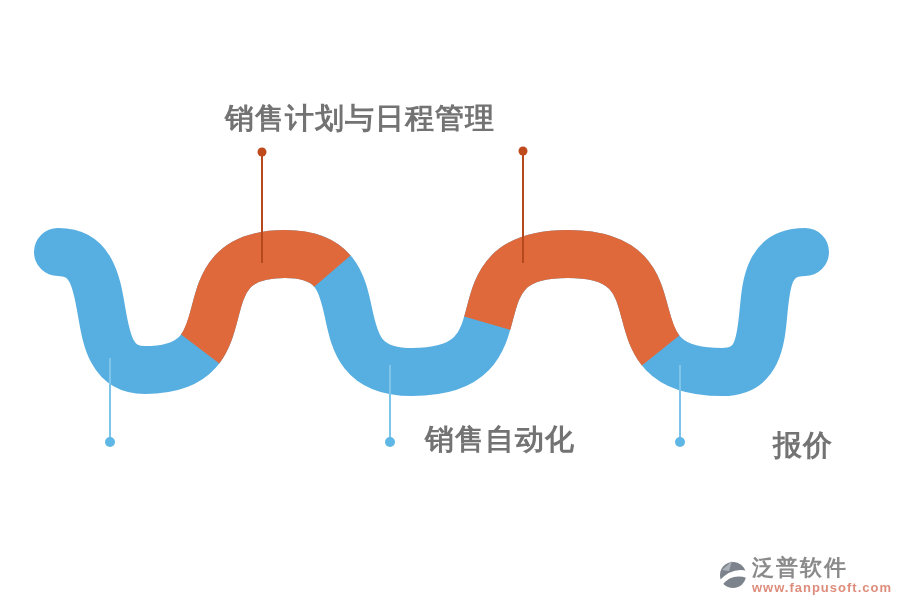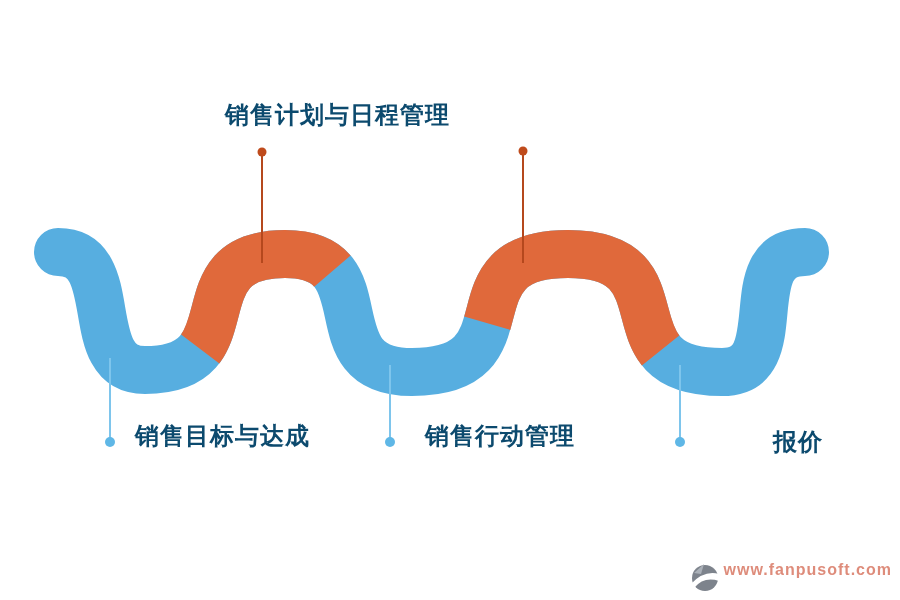--- a/index.html
+++ b/index.html
@@ -6,38 +6,38 @@
   .canvas{
     position:relative;
     width:900px;height:600px;
     background:#ffffff;
     overflow:hidden;
     font-family:"Liberation Sans","DejaVu Sans",sans-serif;
   }
   .wave-svg{position:absolute;left:0;top:0;}
   .step-label{
     position:absolute;
-    font-size:24px;
+    font-size:29px;
     font-weight:700;
-    color:#0c4a6e;
+    color:#737373;
     letter-spacing:1px;
     white-space:nowrap;
   }
   .brand{
     position:absolute;
     right:8px;bottom:6px;
     display:flex;align-items:flex-start;
   }
   .brand-icon{margin-right:3px;margin-top:2px;}
   .brand-text{display:flex;flex-direction:column;line-height:1;}
   .brand-name{
     font-size:22px;font-weight:700;letter-spacing:2px;
   }
   .brand-url{
-    font-size:16px;font-weight:700;letter-spacing:1px;margin-top:2px;text-align:center;
+    font-size:13px;font-weight:700;letter-spacing:1px;margin-top:2px;text-align:center;
   }
 </style>
 </head>
 <body>
 
 <div class="canvas">
 
   <svg class="wave-svg" width="900" height="600" viewBox="0 0 900 600">
 
     <path id="wave-base" fill="none" stroke-linecap="round" d="M 58 252
@@ -62,33 +62,33 @@
         <circle cx="262" cy="152" r="4.5" fill="#BF4B1C"></circle>
         <line x1="390" x2="390" y1="365" y2="442" stroke="#7EC5EC" stroke-width="2"></line>
         <circle cx="390" cy="442" r="5" fill="#5FB7E6"></circle>
         <line x1="523" x2="523" y1="263" y2="151" stroke="#B5481D" stroke-width="2"></line>
         <circle cx="523" cy="151" r="4.5" fill="#BF4B1C"></circle>
         <line x1="680" x2="680" y1="365" y2="442" stroke="#7EC5EC" stroke-width="2"></line>
         <circle cx="680" cy="442" r="5" fill="#5FB7E6"></circle>
       </g>
   </svg>
 
-  <div class="step-label" style="left:135px;top:420px;">销售目标与达成</div>
 
   <div class="step-label" style="left:225px;top:99px;">销售计划与日程管理</div>
 
-  <div class="step-label" style="left:425px;top:420px;">销售行动管理</div>
+  <div class="step-label" style="left:425px;top:420px;">销售自动化</div>
 
 
   <div class="step-label" style="left:773px;top:426px;">报价</div>
 
   <div class="brand">
     <svg class="brand-icon" width="32" height="32" viewBox="0 0 32 32">
       <circle id="logo-circle" cx="16" cy="16" r="13" fill="#7D838C"></circle>
       <path id="logo-swoosh" d="M2 22 Q 15 8 30 12 L 30 19 Q 15 14 5 26 Z" fill="#ffffff"></path>
       <path id="logo-leaf" d="M5 11 L 15 2 L 12 12 Z" fill="#AAB0B8"></path>
     </svg>
     <div class="brand-text">
+      <span class="brand-name" style="color: rgb(139, 139, 139);">泛普软件</span>
       <span class="brand-url" style="color: rgb(222, 140, 123);">www.fanpusoft.com</span>
     </div>
   </div>
 
 </div>
 
 </body></html>

